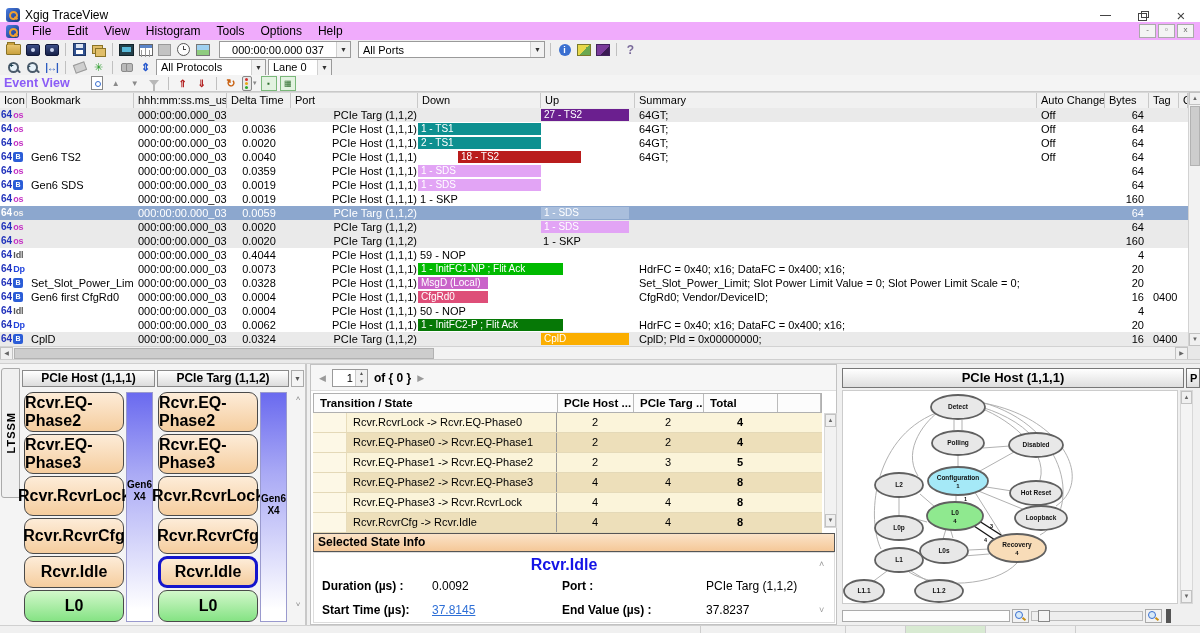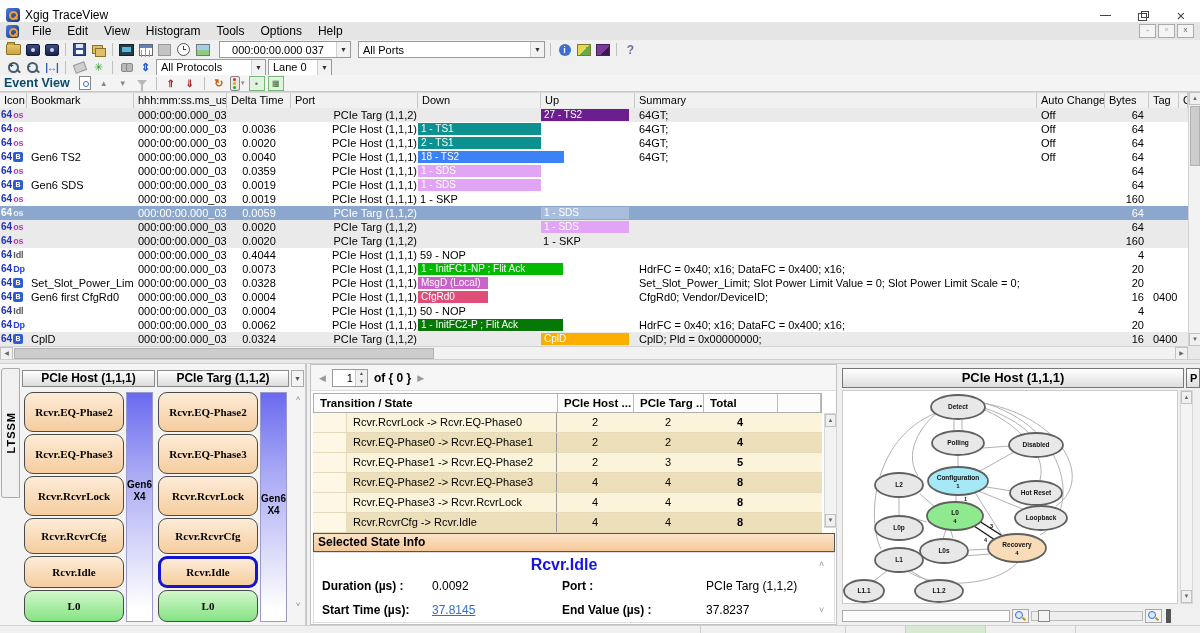--- a/index.html
+++ b/index.html
@@ -12,21 +12,21 @@
   .applogo::after{content:"";position:absolute;left:8px;top:9px;width:4px;height:2px;background:#f0a030;transform:rotate(42deg);}
   .title-text{font-size:12px;}
   .wctrls{margin-left:auto;display:flex;height:100%;}
   .wbtn{width:38px;height:100%;display:flex;align-items:center;justify-content:center;color:#444;font-size:13px;}
   .wbtn .minline{width:11px;height:1px;background:#444;display:block;}
   .restorebox{position:relative;width:10px;height:9px;}
   .restorebox i{position:absolute;left:0;top:2px;width:7px;height:6px;border:1px solid #444;background:#fff;}
   .restorebox b{position:absolute;left:3px;top:0;width:6px;height:5px;border:1px solid #444;}
 
   
-  .menubar{position:absolute;left:0;top:22px;width:1200px;height:18px;background:#e5e5e5;display:flex;align-items:center;border-bottom:1px solid #e0e0e0;}
+  .menubar{position:absolute;left:0;top:22px;width:1200px;height:18px;background:#f0abfc;display:flex;align-items:center;border-bottom:1px solid #e0e0e0;}
   .menubar .applogo{width:13px;height:13px;}
   .mitem{padding:0 8px;font-size:12px;}
   .mdi{margin-left:auto;display:flex;gap:2px;padding-right:6px;}
   .mdibtn{width:15px;height:12px;border:1px solid #aaa;background:#f4f4f4;color:#666;font-size:8px;line-height:10px;text-align:center;}
 
   
   .tb{position:absolute;left:0;width:1200px;background:#f0f0f0;display:flex;align-items:center;gap:2px;}
   .tb1{top:40px;height:19px;border-bottom:1px solid #e2e2e2;}
   .tb2{top:59px;height:16px;border-bottom:1px solid #d6d6d6;}
   .tbicon{width:17px;height:15px;display:flex;align-items:center;justify-content:center;position:relative;flex:none;}
@@ -67,21 +67,21 @@
   .fitw{color:#2a5ac0;font-size:10px;font-weight:bold;letter-spacing:-1px;}
   .tagic{width:10px;height:7px;background:#cfcfcf;border:1px solid #9a9a9a;transform:rotate(-20deg);position:relative;}
   .star{color:#2e9e2e;font-size:11px;}
   .binoc{width:12px;height:8px;position:relative;}
   .binoc::before,.binoc::after{content:"";position:absolute;top:0;width:5px;height:7px;background:#b9b9b9;border:1px solid #8a8a8a;border-radius:2px;}
   .binoc::before{left:0;} .binoc::after{right:0;}
   .updown{color:#2255cc;font-size:11px;font-weight:bold;}
 
   
   .evbar{position:absolute;left:0;top:75px;width:1200px;height:17px;background:#f4f4f4;border-bottom:1px solid #c9c9c9;display:flex;align-items:center;gap:3px;padding-left:4px;box-sizing:border-box;}
-  .evtitle{color:#0c4a6e;font-weight:bold;font-size:12.5px;margin-right:4px;}
+  .evtitle{color:#8b5cf6;font-weight:bold;font-size:12.5px;margin-right:16px;}
   .evico{width:16px;height:14px;display:flex;align-items:center;justify-content:center;position:relative;flex:none;}
   .docmag{width:10px;height:12px;background:#fff;border:1px solid #888;position:relative;}
   .docmag::after{content:"";position:absolute;left:3px;top:4px;width:4px;height:4px;border:1.5px solid #3a6fd0;border-radius:50%;}
   .tri{font-size:8px;color:#8a8a8a;}
   .funnel{width:0;height:0;border-left:5px solid transparent;border-right:5px solid transparent;border-top:6px solid #b8b8b8;position:relative;}
   .funnel::after{content:"";position:absolute;left:-1px;top:-1px;width:2px;height:6px;background:#b8b8b8;}
   .redarr{color:#b22222;font-size:10px;font-weight:bold;}
   .orangearr{color:#c86010;font-size:11px;font-weight:bold;}
   .tlight{width:8px;height:13px;background:#e8e8e8;border:1px solid #888;border-radius:2px;position:relative;}
   .tlight::before{content:"";position:absolute;left:2px;top:1px;width:3px;height:3px;border-radius:50%;background:#d03030;box-shadow:0 4px 0 0 #e8a818,0 8px 0 0 #2da82d;}
@@ -129,21 +129,21 @@
 
   
   .bottom{position:absolute;left:0;top:364px;width:1200px;height:261px;background:#f0f0f0;}
 
   
   .ltssm{position:absolute;left:0;top:0;width:307px;height:261px;border-right:2px solid #c8c8c8;box-sizing:border-box;background:#f4f4f4;}
   .vtab{position:absolute;left:1px;top:4px;width:17px;height:128px;border:1px solid #aaa;background:#f0f0f0;border-radius:3px 0 0 3px;display:flex;align-items:center;justify-content:center;}
   .vtab span{writing-mode:vertical-rl;transform:rotate(180deg);font-weight:bold;font-size:11px;letter-spacing:1px;}
   .lhead{position:absolute;top:6px;height:17px;background:linear-gradient(#ffffff,#dcdcdc);border:1px solid #8a8a8a;box-sizing:border-box;font-weight:bold;font-size:12px;text-align:center;line-height:15px;}
   .lchev{position:absolute;top:6px;left:291px;width:13px;height:17px;border:1px solid #aaa;background:#f4f4f4;color:#555;font-size:7px;text-align:center;line-height:15px;box-sizing:border-box;}
-  .lbox{position:absolute;border:1.5px solid #4a4a4a;border-radius:9px;background:linear-gradient(180deg,#fdecd8,#f5cd9e);font-weight:bold;font-size:11px;display:flex;align-items:center;justify-content:center;box-sizing:border-box;font-family:Liberation Serif, serif;}
+  .lbox{position:absolute;border:1.5px solid #4a4a4a;border-radius:9px;background:linear-gradient(180deg,#fdecd8,#f5cd9e);font-weight:bold;font-size:16px;display:flex;align-items:center;justify-content:center;box-sizing:border-box;}
   .lbox.green{background:linear-gradient(180deg,#d2f7ca,#85e384);}
   .lbox.sel{border:3px solid #1515cc;}
   .genbar{position:absolute;border:1px solid #9a9ace;background:linear-gradient(180deg,#6a6aef 0%,#a9a9f5 35%,#ffffff 95%);box-sizing:border-box;}
   .genlabel{position:absolute;width:100%;text-align:center;font-weight:bold;font-size:10px;line-height:12px;color:#000;}
   .sidechev{position:absolute;left:292px;width:12px;height:12px;color:#888;font-size:8px;text-align:center;}
 
   
   .midp{position:absolute;left:310px;top:0;width:527px;height:261px;background:#fff;border:1px solid #c2c2c2;box-sizing:border-box;}
   .navrow{position:absolute;left:0;top:0;width:525px;height:26px;background:#f6f6f6;border-bottom:1px solid #ddd;display:flex;align-items:center;gap:6px;padding-left:8px;box-sizing:border-box;}
   .navarrow{color:#9a9a9a;font-size:9px;}
@@ -437,21 +437,21 @@
       </div>
       <div class="erow">
         <div class="cell cicon">
           <span class="n64">64</span>
           <span class="bmbox">B</span>
         </div>
         <div class="cell cbook">Gen6 TS2</div>
         <div class="cell ctime">000:00:00.000_037</div>
         <div class="cell cdelta">0.0040</div>
         <div class="cell cport">PCIe Host (1,1,1)</div>
-        <div class="cell cdown"><span class="bar" style="width: 146px; background: #3b82f6; color: rgb(255, 255, 255);">18 - TS2</span></div>
+        <div class="cell cdown"><span class="bar" style="width: 123px; background: #b91c1c; color: rgb(255, 255, 255); margin-left: 40px;">18 - TS2</span></div>
         <div class="cell cup"></div>
         <div class="cell csum">64GT;</div>
         <div class="cell cauto">Off</div>
         <div class="cell cbytes">64</div>
         <div class="cell ctag"></div>
         <div class="cell cqu"></div>
       </div>
       <div class="erow">
         <div class="cell cicon">
           <span class="n64">64</span>

